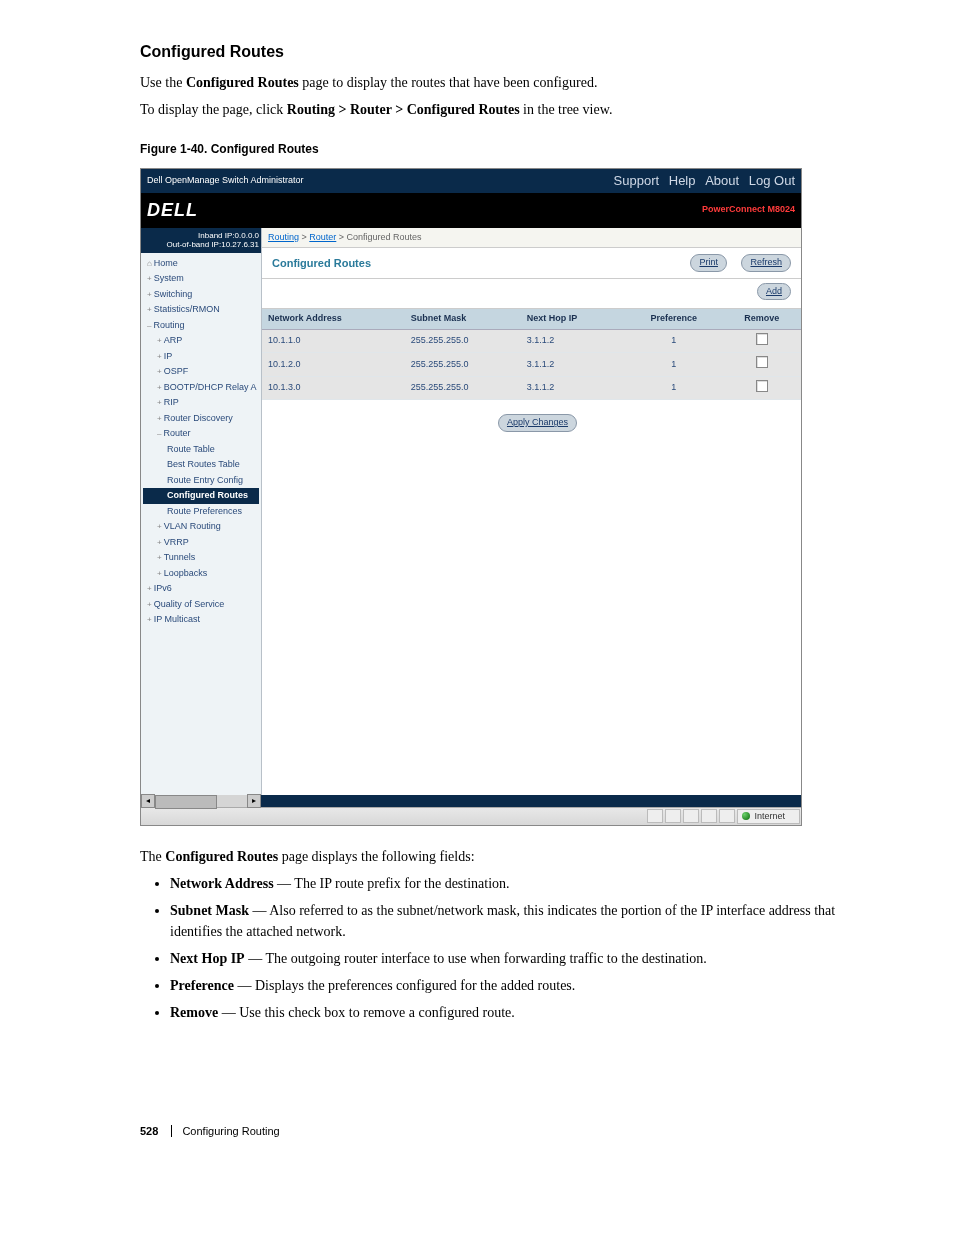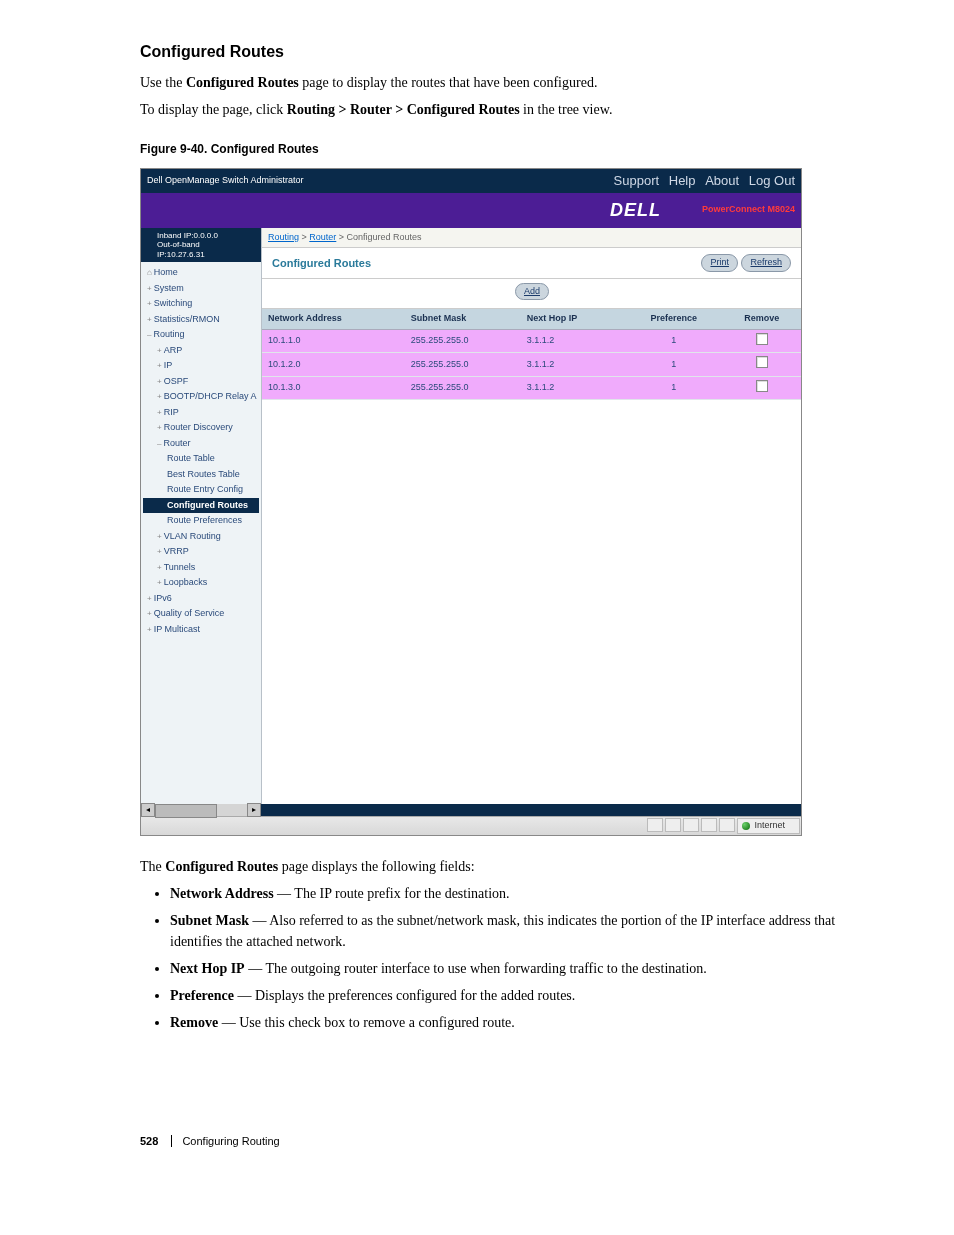--- a/index.html
+++ b/index.html
@@ -40,25 +40,25 @@
     font-size: 9px;
     padding: 2px 6px;
     display: flex;
     justify-content: space-between;
     align-items: center;
     gap: 32px;
   }
   .titlebar-links { color: #cfd8e6; font-size: 13px; }
   .titlebar-links span { margin-left: 6px; }
   .brandbar {
-    background: #4c1d95;
+    background: #000000;
     color: #fff;
     padding: 4px 6px;
     display: flex;
-    justify-content: flex-end;
+    justify-content: space-between;
     align-items: center;
   }
   .brandbar .logo {
     font-family: Arial, sans-serif;
     font-weight: bold;
     font-size: 18px;
     letter-spacing: 1px;
     color: #fff;
     font-style: italic;
   }
@@ -77,22 +77,22 @@
     background: #eef3f6;
     border-right: 1px solid #b8c0c8;
     font-size: 9px;
     color: #224;
     padding-bottom: 4px;
   }
   .sidebar .ipinfo {
     background: #0a2a4a;
     color: #fff;
     font-size: 8px;
-    text-align: left;
-    padding: 3px 16px;
+    text-align: right;
+    padding: 3px 2px;
     line-height: 1.2;
   }
   .sidebar .tree { padding: 3px 2px; }
   .sidebar .tree div { padding: 1px 0 1px 4px; white-space: nowrap; overflow: hidden; }
   .sidebar .tree .l1 { padding-left: 4px; color: #2a4a7a; }
   .sidebar .tree .l2 { padding-left: 14px; color: #2a4a7a; }
   .sidebar .tree .l3 { padding-left: 24px; color: #2a4a7a; }
   .sidebar .tree .selected { background: #0a2a4a; color: #fff; font-weight: bold; }
   .sidebar .tree .exp { color: #888; font-size: 8px; margin-right: 2px; }
   .content {
@@ -122,23 +122,23 @@
   .pillbtn {
     display: inline-block;
     background: #ccd6de;
     border: 1px solid #8a98a8;
     border-radius: 9px;
     padding: 1px 8px;
     font-size: 9px;
     color: #1a3a6a;
     cursor: pointer;
     text-decoration: underline;
-    margin-left: 1px;
-  }
-  .addrow { text-align: center; padding: 4px 10px 8px 10px; border-bottom: 1px solid #ccc; }
+    margin-left: 12px;
+  }
+  .addrow { text-align: right; padding: 4px 10px 8px 10px; border-bottom: 1px solid #ccc; }
   table.routes {
     width: 100%;
     border-collapse: collapse;
     font-size: 9px;
   }
   table.routes th {
     background: #c5d6e0;
     text-align: left;
     font-weight: bold;
     padding: 3px 6px;
@@ -146,21 +146,21 @@
     color: #1a3050;
   }
   table.routes th:nth-child(4), table.routes td:nth-child(4),
   table.routes th:nth-child(5), table.routes td:nth-child(5) {
     text-align: center;
   }
   table.routes td {
     padding: 3px 6px;
     border-bottom: 1px solid #e0e6ea;
     color: #2a4a7a;
-    background: #f0abfc;
+    background: #e5e5e5;
   }
   .checkbox {
     display: inline-block;
     width: 10px;
     height: 10px;
     border: 1px solid #888;
     background: #fff;
     box-shadow: inset 1px 1px 0 #ddd;
   }
   .applyrow { padding: 14px; text-align: center; }
@@ -223,21 +223,21 @@
 
 <h2 class="section-heading">Configured Routes</h2>
 
 <p>
   <span>Use the </span><b>Configured Routes</b><span> page to display the routes that have been configured.</span>
 </p>
 <p>
   <span>To display the page, click </span><b>Routing &gt; Router &gt; Configured Routes</b><span> in the tree view.</span>
 </p>
 
-<div class="figure-caption">Figure 9-40.    Configured Routes</div>
+<div class="figure-caption">Figure 1-40.    Configured Routes</div>
 
 <div class="screenshot">
 
   <div class="titlebar">
     <span>Dell OpenManage Switch Administrator</span>
     <span class="titlebar-links">
       <span>Support</span>
       <span>Help</span>
       <span>About</span>
       <span>Log Out</span>
@@ -327,20 +327,23 @@
           </tr>
           <tr>
             <td>10.1.3.0</td>
             <td>255.255.255.0</td>
             <td>3.1.1.2</td>
             <td>1</td>
             <td><span class="checkbox"></span></td>
           </tr>
         </tbody>
       </table>
+      <div class="applyrow">
+        <span class="pillbtn">Apply Changes</span>
+      </div>
       <div style="height:200px"></div>
     </div>
   </div>
 
   <div class="scrollbar-area">
     <div class="left">
       <div class="scrollbar-bottom">
         <div class="arrow">◂</div>
         <div class="track">
             <div class="thumb"></div>

